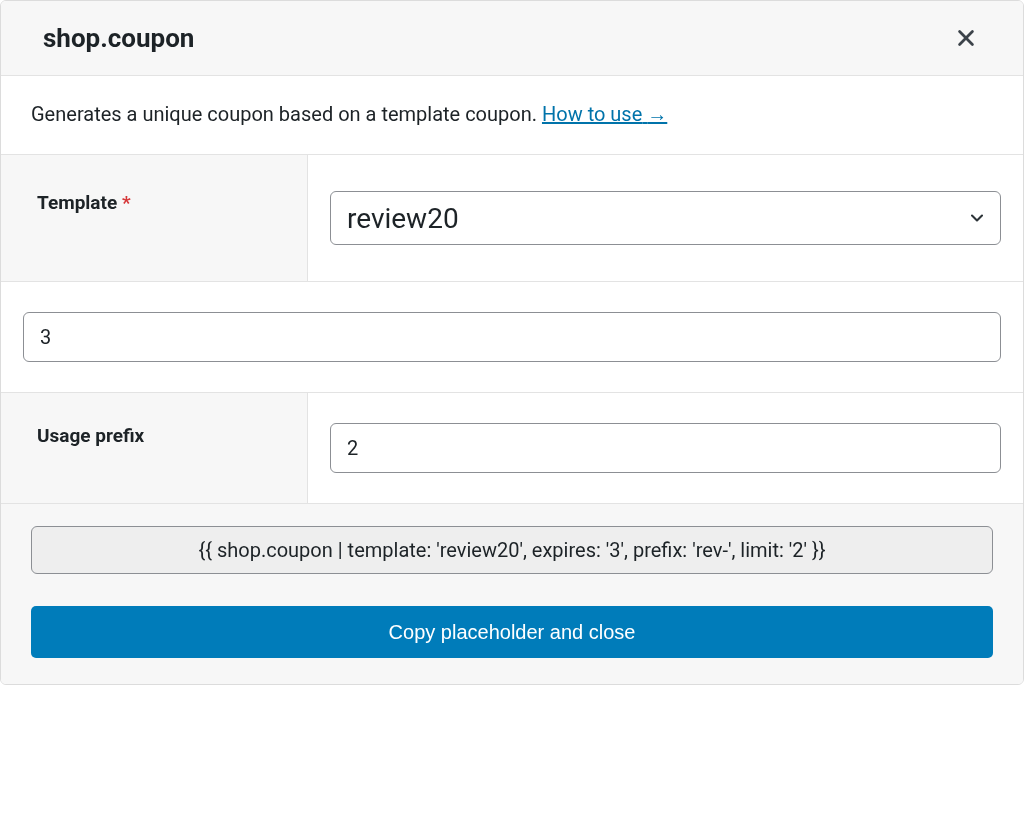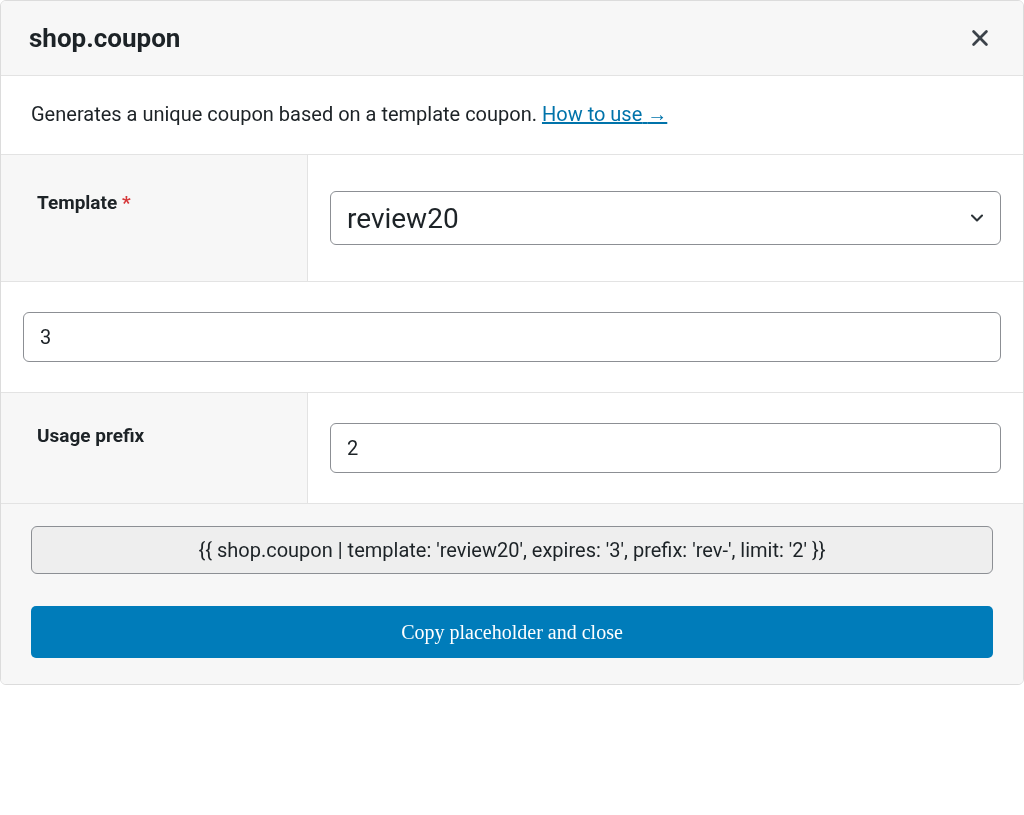--- a/index.html
+++ b/index.html
@@ -17,21 +17,21 @@
     .modal {
       width: 1024px;
       border: 1px solid #dcdcdc;
       border-radius: 6px;
       overflow: hidden;
     }
     .modal-header {
       display: flex;
       align-items: center;
       justify-content: space-between;
-      padding: 22px 28px;
+      padding: 22px 42px;
       background: #f7f7f7;
       border-bottom: 1px solid #e3e3e3;
     }
     .modal-title {
       font-size: 26px;
       font-weight: 700;
       color: #1d2327;
     }
     .close-btn {
       background: none;
@@ -152,21 +152,21 @@
     .primary-btn {
       width: 100%;
       height: 52px;
       background: #007cba;
       border: none;
       border-radius: 5px;
       color: #fff;
       font-size: 20px;
       font-weight: 500;
       cursor: pointer;
-      font-family: Liberation Serif, serif;
+      font-family: Liberation Sans, sans-serif;
     }
   </style>
 </head>
 <body>
 
 <div class="modal">
 
   <div class="modal-header">
     <div class="modal-title">shop.coupon</div>
     <button class="close-btn">

